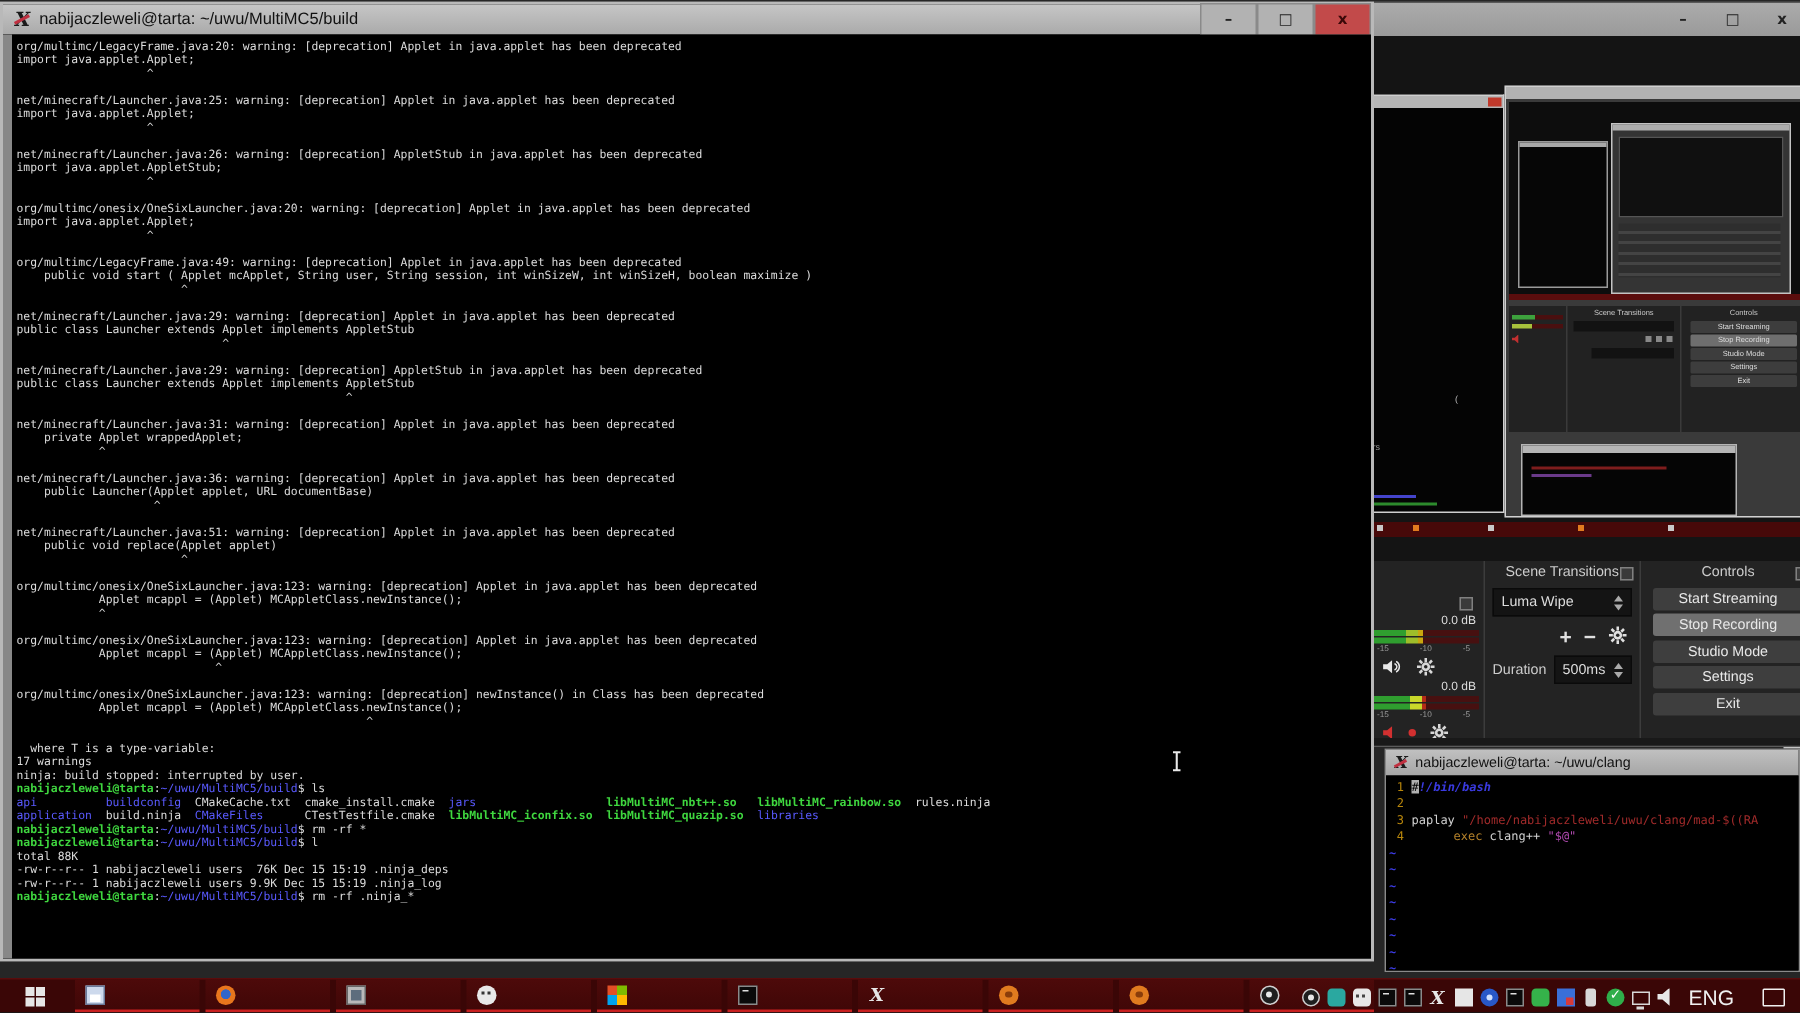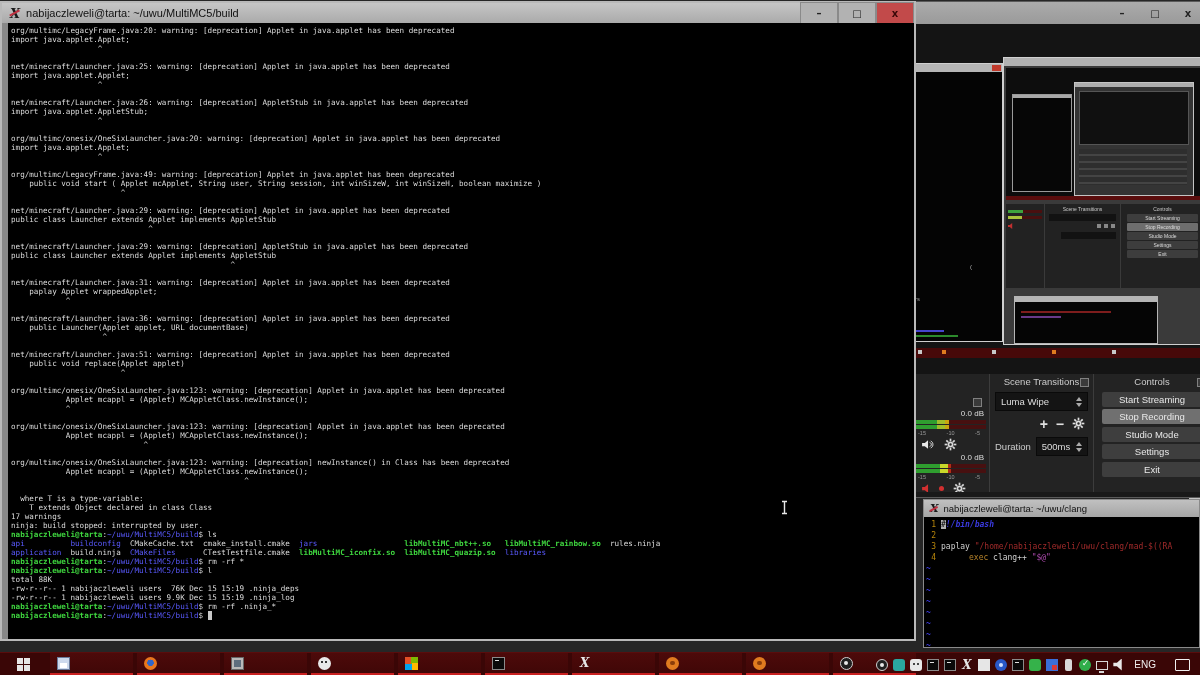--- a/index.html
+++ b/index.html
@@ -133,21 +133,21 @@
   
   .taskbar{position:absolute;left:0;top:652px;width:1200px;height:23px;background:#3a0606;
            border-top:1px solid #5a0c0c;z-index:50;box-sizing:border-box;}
   .start-btn{position:absolute;left:0;top:0;width:46px;height:22px;display:flex;align-items:center;justify-content:center;}
   .win-grid{width:13px;height:13px;display:grid;grid-template-columns:6px 6px;grid-template-rows:6px 6px;gap:1px;}
   .win-grid i{background:#e6e6e6;}
   .tb-apps{position:absolute;left:50px;top:0;height:22px;display:flex;gap:4px;}
   .tb-btn{width:76px;height:20px;background:linear-gradient(#4d0a0a,#400707);border-bottom:2px solid #c92121;
           display:flex;align-items:center;padding-left:7px;box-sizing:content-box;}
   .tray{position:absolute;right:4px;top:0;height:23px;display:flex;align-items:center;gap:5px;}
-  .lang{color:#f0f0f0;font-size:10px;margin:0 14px 0 4px;}
+  .lang{color:#f0f0f0;font-size:14px;margin:0 14px 0 4px;}
   .ac-icon{width:13px;height:10px;border:1.4px solid #f0f0f0;border-radius:1px;margin-right:6px;}
   
   .ticon,.tricon{width:13px;height:13px;position:relative;flex:0 0 auto;}
   .tricon{width:12px;height:12px;}
   .floppy-icon{background:#cdd9ec;border:1px solid #6a7a9a;box-sizing:border-box;}
   .floppy-icon::after{content:"";position:absolute;left:2px;bottom:1px;width:7px;height:5px;background:#fff;}
   .firefox-icon{border-radius:50%;background:radial-gradient(circle at 50% 45%,#3066c9 0 32%,#e8761d 36% 80%,#b5530f 100%);}
   .image-viewer-icon{background:#b9b9b9;border:1px solid #666;box-sizing:border-box;}
   .image-viewer-icon::after{content:"";position:absolute;left:2px;top:2px;right:2px;bottom:2px;background:#5d6d7d;}
   .smiley-icon{border-radius:50%;background:#e8e8e8;}
@@ -430,21 +430,21 @@
           <div class="tline"><span class="c-w"> </span></div>
           <div class="tline"><span class="c-w">net/minecraft/Launcher.java:29: warning: [deprecation] Applet in java.applet has been deprecated</span></div>
           <div class="tline"><span class="c-w">public class Launcher extends Applet implements AppletStub</span></div>
           <div class="tline"><span class="c-w">                              ^</span></div>
           <div class="tline"><span class="c-w"> </span></div>
           <div class="tline"><span class="c-w">net/minecraft/Launcher.java:29: warning: [deprecation] AppletStub in java.applet has been deprecated</span></div>
           <div class="tline"><span class="c-w">public class Launcher extends Applet implements AppletStub</span></div>
           <div class="tline"><span class="c-w">                                                ^</span></div>
           <div class="tline"><span class="c-w"> </span></div>
           <div class="tline"><span class="c-w">net/minecraft/Launcher.java:31: warning: [deprecation] Applet in java.applet has been deprecated</span></div>
-          <div class="tline"><span class="c-w">    paplay Applet wrappedApplet;</span></div>
+          <div class="tline"><span class="c-w">    private Applet wrappedApplet;</span></div>
           <div class="tline"><span class="c-w">            ^</span></div>
           <div class="tline"><span class="c-w"> </span></div>
           <div class="tline"><span class="c-w">net/minecraft/Launcher.java:36: warning: [deprecation] Applet in java.applet has been deprecated</span></div>
           <div class="tline"><span class="c-w">    public Launcher(Applet applet, URL documentBase)</span></div>
           <div class="tline"><span class="c-w">                    ^</span></div>
           <div class="tline"><span class="c-w"> </span></div>
           <div class="tline"><span class="c-w">net/minecraft/Launcher.java:51: warning: [deprecation] Applet in java.applet has been deprecated</span></div>
           <div class="tline"><span class="c-w">    public void replace(Applet applet)</span></div>
           <div class="tline"><span class="c-w">                        ^</span></div>
           <div class="tline"><span class="c-w"> </span></div>
@@ -454,33 +454,31 @@
           <div class="tline"><span class="c-w"> </span></div>
           <div class="tline"><span class="c-w">org/multimc/onesix/OneSixLauncher.java:123: warning: [deprecation] Applet in java.applet has been deprecated</span></div>
           <div class="tline"><span class="c-w">            Applet mcappl = (Applet) MCAppletClass.newInstance();</span></div>
           <div class="tline"><span class="c-w">                             ^</span></div>
           <div class="tline"><span class="c-w"> </span></div>
           <div class="tline"><span class="c-w">org/multimc/onesix/OneSixLauncher.java:123: warning: [deprecation] newInstance() in Class has been deprecated</span></div>
           <div class="tline"><span class="c-w">            Applet mcappl = (Applet) MCAppletClass.newInstance();</span></div>
           <div class="tline"><span class="c-w">                                                   ^</span></div>
           <div class="tline"><span class="c-w"> </span></div>
           <div class="tline"><span class="c-w">  where T is a type-variable:</span></div>
-          <div class="tline"><span class="c-w">    T extends Object declared in class Class</span></div>
           <div class="tline"><span class="c-w">17 warnings</span></div>
           <div class="tline"><span class="c-w">ninja: build stopped: interrupted by user.</span></div>
           <div class="tline"><span class="c-g">nabijaczleweli@tarta</span><span class="c-w">:</span><span class="c-b">~/uwu/MultiMC5/build</span><span class="c-w">$ ls</span></div>
           <div class="tline"><span class="c-b">api</span><span class="c-w">          </span><span class="c-b">buildconfig</span><span class="c-w">  CMakeCache.txt  cmake_install.cmake  </span><span class="c-b">jars</span><span class="c-w">                   </span><span class="c-g">libMultiMC_nbt++.so</span><span class="c-w">   </span><span class="c-g">libMultiMC_rainbow.so</span><span class="c-w">  rules.ninja</span></div>
           <div class="tline"><span class="c-b">application</span><span class="c-w">  build.ninja  </span><span class="c-b">CMakeFiles</span><span class="c-w">      CTestTestfile.cmake  </span><span class="c-g">libMultiMC_iconfix.so</span><span class="c-w">  </span><span class="c-g">libMultiMC_quazip.so</span><span class="c-w">  </span><span class="c-b">libraries</span></div>
           <div class="tline"><span class="c-g">nabijaczleweli@tarta</span><span class="c-w">:</span><span class="c-b">~/uwu/MultiMC5/build</span><span class="c-w">$ rm -rf *</span></div>
           <div class="tline"><span class="c-g">nabijaczleweli@tarta</span><span class="c-w">:</span><span class="c-b">~/uwu/MultiMC5/build</span><span class="c-w">$ l</span></div>
           <div class="tline"><span class="c-w">total 88K</span></div>
           <div class="tline"><span class="c-w">-rw-r--r-- 1 nabijaczleweli users  76K Dec 15 15:19 .ninja_deps</span></div>
           <div class="tline"><span class="c-w">-rw-r--r-- 1 nabijaczleweli users 9.9K Dec 15 15:19 .ninja_log</span></div>
           <div class="tline"><span class="c-g">nabijaczleweli@tarta</span><span class="c-w">:</span><span class="c-b">~/uwu/MultiMC5/build</span><span class="c-w">$ rm -rf .ninja_*</span></div>
-          <div class="tline"><span class="c-g">nabijaczleweli@tarta</span><span class="c-w">:</span><span class="c-b">~/uwu/MultiMC5/build</span><span class="c-w">$ </span><span class="c-cur"> </span></div>
         </div>
     </div>
   </div>
 
   <svg class="ibeam" width="9" height="15">
     <path d="M2 1.5h5M2 13.5h5M4.5 1.5v12" stroke="#e8e8e8" stroke-width="1.4" fill="none"></path>
   </svg>
 
   <div class="taskbar">
     <div class="start-btn">

